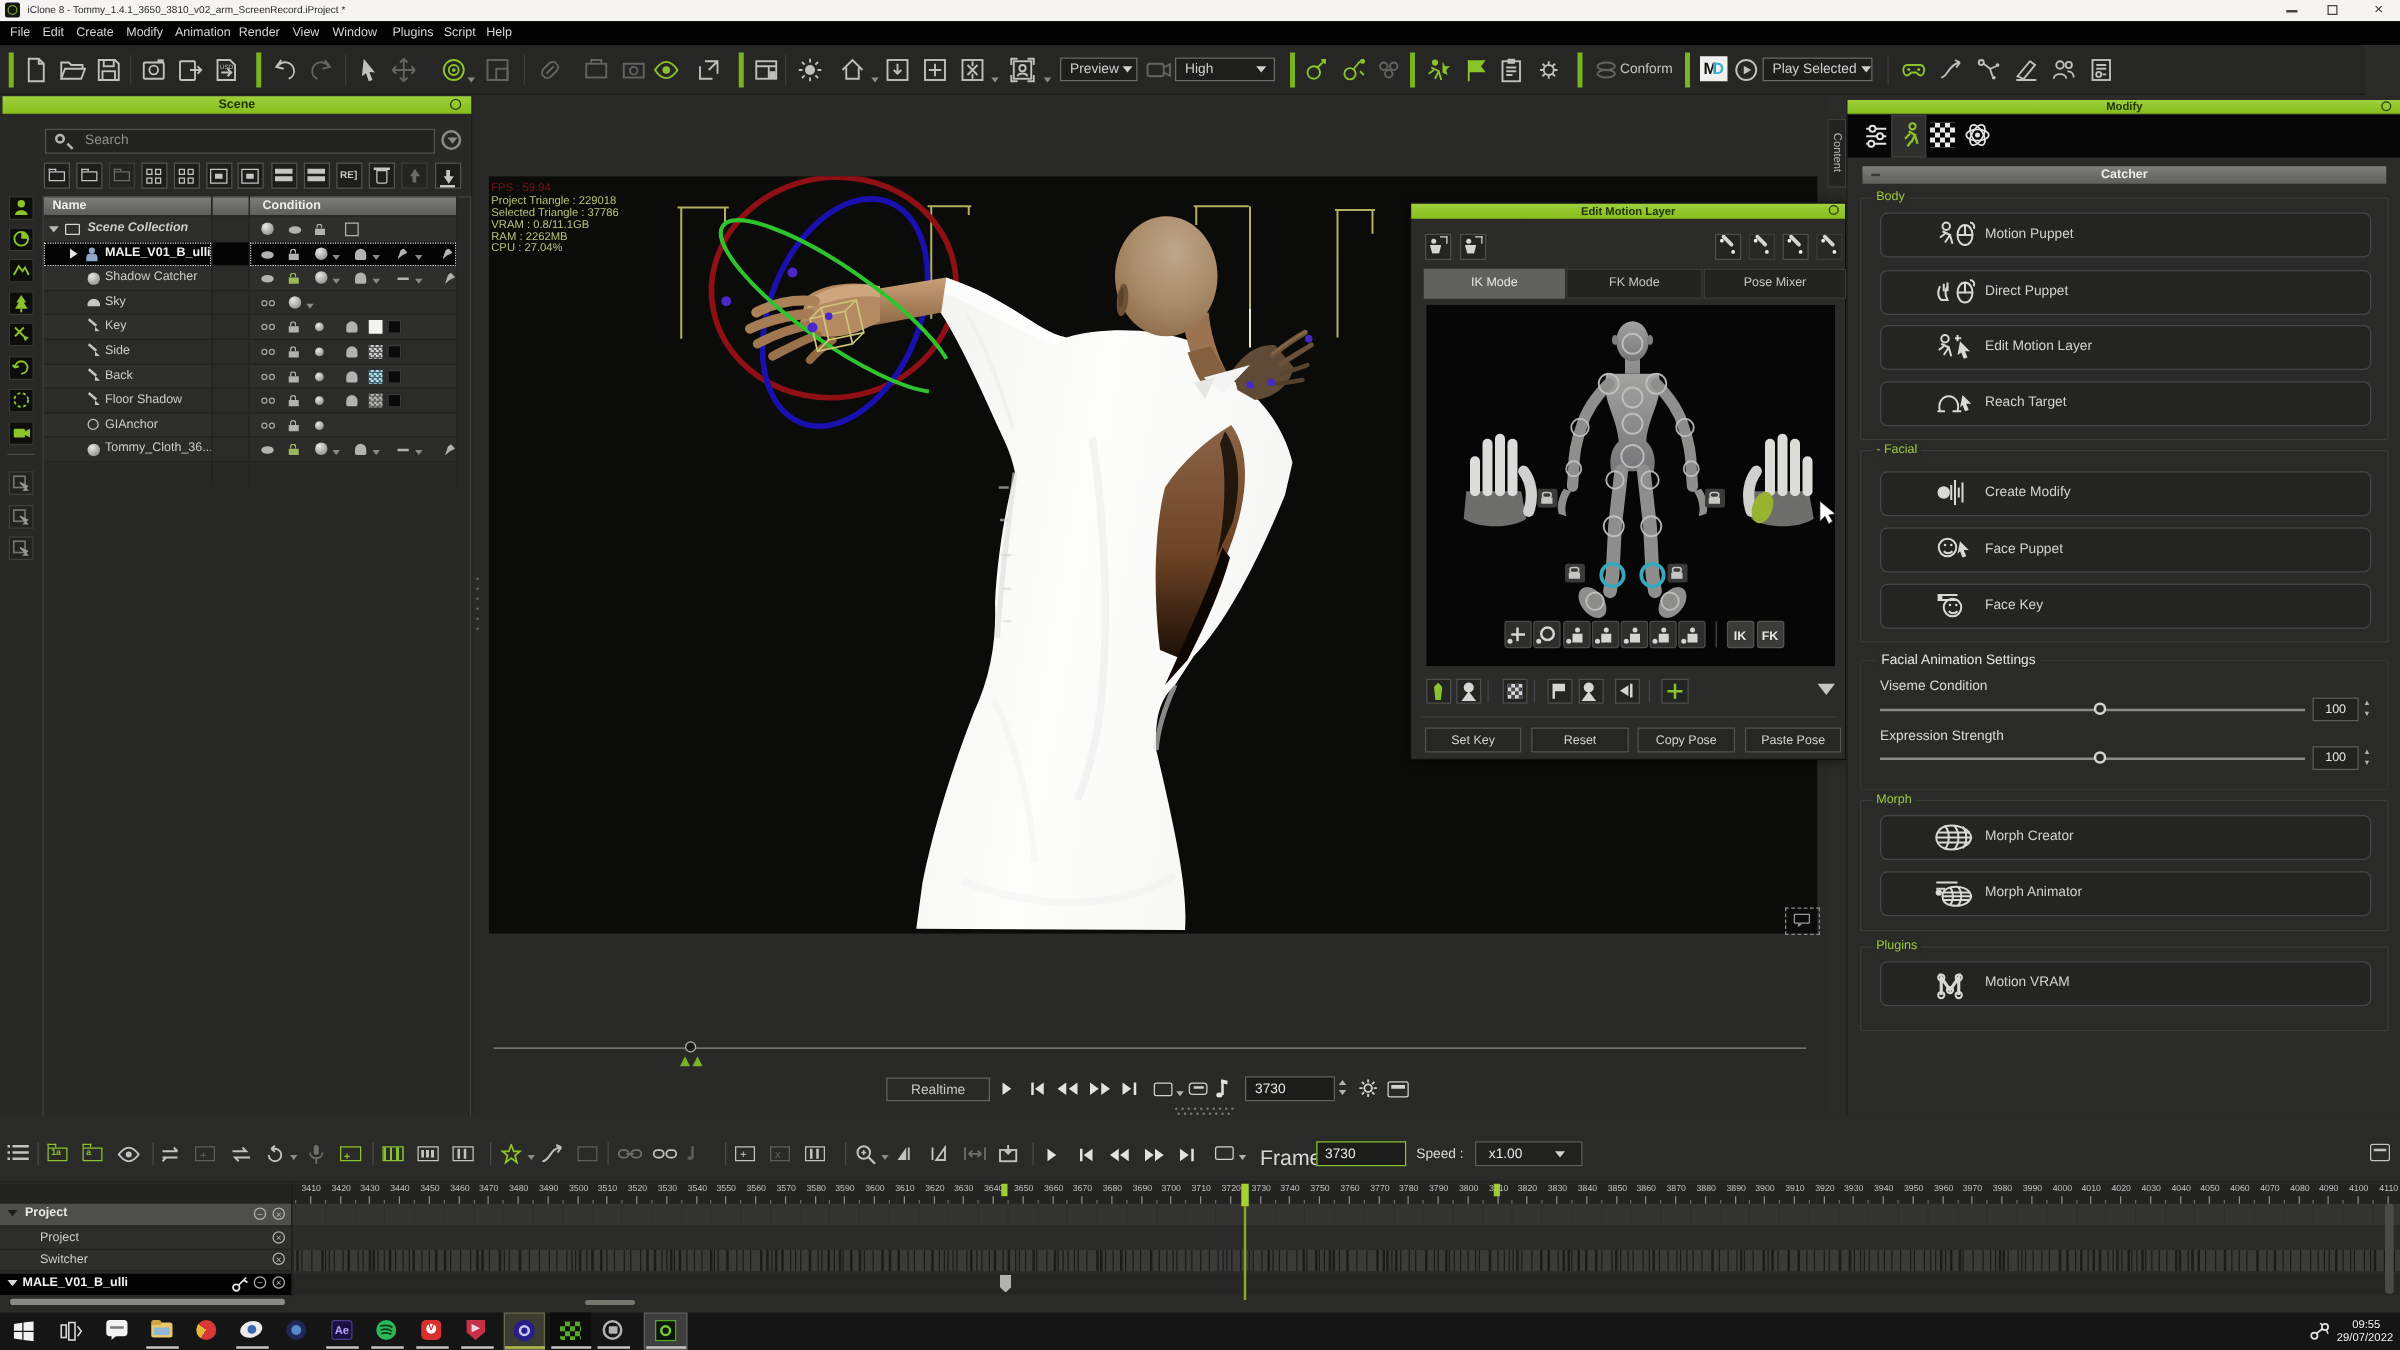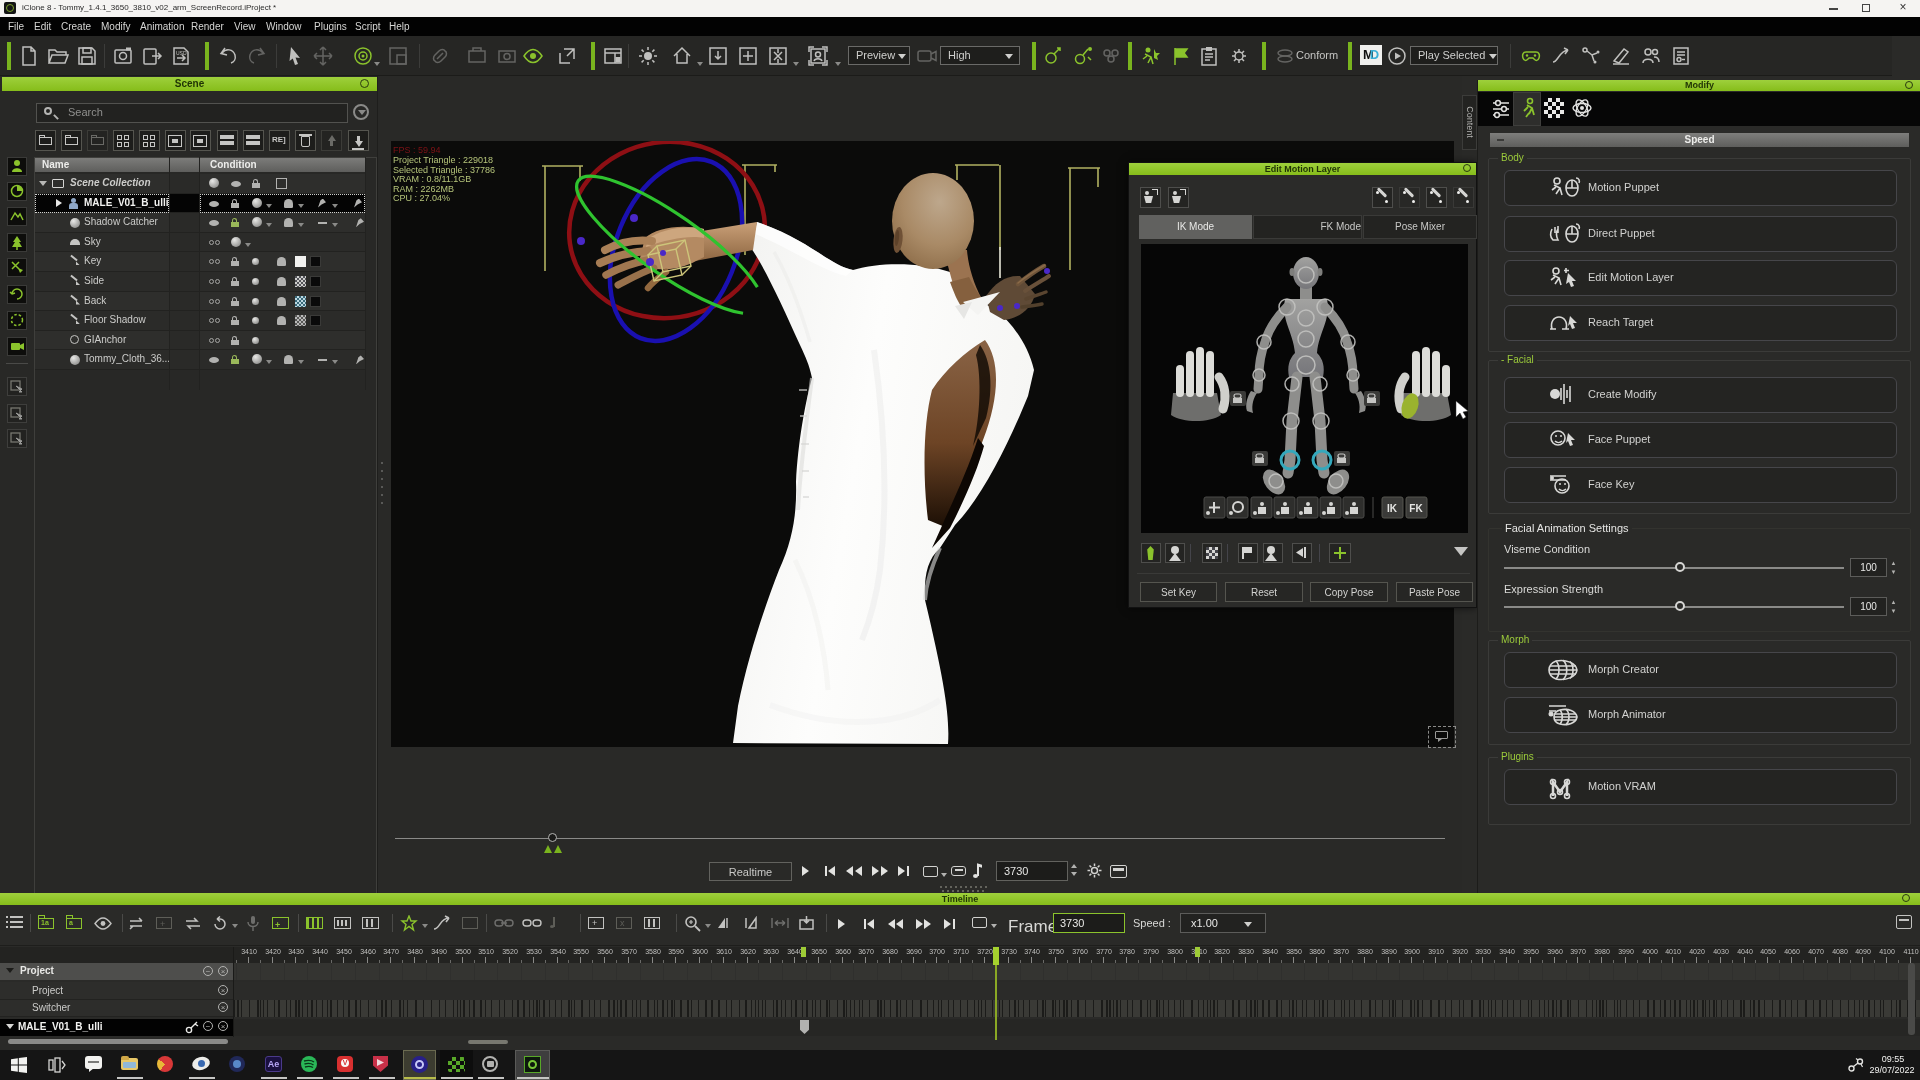--- a/index.html
+++ b/index.html
@@ -665,21 +665,21 @@
       <div class="abs" style="left:283px;top:37px;width:3px;height:3px;border-radius:50%;background:#efefed"></div>
       <div class="abs" style="left:297px;top:24px;width:21px;height:21px;border:1px solid #4e4e4c;background:#242422;"></div>
       <div class="abs" style="left:301px;top:28px;width:12px;height:3px;background:#d5d5d3;border-radius:2px;transform:rotate(45deg)"></div>
       <div class="abs" style="left:301px;top:28px;width:3px;height:3px;border-radius:50%;background:#efefed"></div>
       <div class="abs" style="left:310px;top:37px;width:3px;height:3px;border-radius:50%;background:#efefed"></div>
       <div class="abs" style="left:324px;top:24px;width:21px;height:21px;border:1px solid #4e4e4c;background:#242422;opacity:.4;"></div>
       <div class="abs" style="left:328px;top:28px;width:12px;height:3px;background:#d5d5d3;border-radius:2px;transform:rotate(45deg)"></div>
       <div class="abs" style="left:328px;top:28px;width:3px;height:3px;border-radius:50%;background:#efefed"></div>
       <div class="abs" style="left:337px;top:37px;width:3px;height:3px;border-radius:50%;background:#efefed"></div>
       <div class="abs" style="left:10px;top:52px;width:113px;height:24px;background:#61615f;color:#e8e8e6;font-size:10px;text-align:center;line-height:24px">IK Mode</div>
-      <div class="abs" style="left:124px;top:52px;width:109px;height:24px;background:#232321;border:1px solid #3a3a38;color:#c8c8c6;font-size:10px;text-align:right;line-height:22px">FK Mode</div>
+      <div class="abs" style="left:124px;top:52px;width:109px;height:24px;background:#232321;border:1px solid #3a3a38;color:#c8c8c6;font-size:10px;text-align:center;line-height:22px">FK Mode</div>
       <div class="abs" style="left:234px;top:52px;width:114px;height:24px;background:#232321;border:1px solid #3a3a38;color:#c8c8c6;font-size:10px;text-align:center;line-height:22px">Pose Mixer</div>
       <svg class="abs" style="left:12px;top:81px" width="327" height="289" viewBox="1140 243 327 289">
         <defs>
           <linearGradient id="bodg" x1="0" y1="0" x2="0" y2="1">
             <stop offset="0" stop-color="#a2a2a0"></stop>
             <stop offset="1" stop-color="#76767a"></stop>
           </linearGradient>
         </defs>
         <rect x="1140" y="243" width="327" height="289" fill="#060606"></rect>
         <path d="M1284,298 L1326,298 C1330,320 1318,330 1316,352 C1322,358 1324,366 1322,376 L1288,376 C1286,366 1288,358 1294,352 C1292,330 1280,320 1284,298 Z" fill="url(#bodg)"></path>
@@ -814,21 +814,21 @@
         <circle cx="12" cy="4" r="2.5" stroke="#8bc32c" fill="none" stroke-width="1.6"></circle>
         <path d="M9,8 L14,11 L11,17 M14,11 L16,18 M6,14 L10,10 M8,20 L11,16" stroke="#8bc32c" fill="none" stroke-width="1.8"></path>
       </svg>
       <div class="abs" style="left:66px;top:18px;width:20px;height:20px;background:repeating-conic-gradient(#e8e8e6 0 25%,#060606 0 50%) 0 0/8px 8px"></div>
       <svg class="abs" style="left:93px;top:17px" width="22" height="22" viewBox="0 0 22 22">
         <circle cx="11" cy="11" r="2" fill="#e2e2e0"></circle>
         <ellipse cx="11" cy="11" rx="9" ry="4.5" fill="none" stroke="#e2e2e0" stroke-width="1.4"></ellipse>
         <ellipse cx="11" cy="11" rx="9" ry="4.5" fill="none" stroke="#e2e2e0" stroke-width="1.4" transform="rotate(60 11 11)"></ellipse>
         <ellipse cx="11" cy="11" rx="9" ry="4.5" fill="none" stroke="#e2e2e0" stroke-width="1.4" transform="rotate(120 11 11)"></ellipse>
       </svg>
-      <div class="ghdr abs" style="left:12px;top:53px;width:419px;height:14px;line-height:14px">Speed</div>
+      <div class="ghdr abs" style="left:12px;top:53px;width:419px;height:14px;line-height:14px">Catcher</div>
       <div class="abs" style="left:19px;top:59px;width:7px;height:2px;background:#3a3a38"></div>
       <div class="group abs" style="left:10px;top:78px;width:423px;height:194px"></div>
       <div class="glabel abs" style="left:20px;top:72px">Body</div>
       <div class="mbtn abs" style="left:26px;top:90px"></div>
       <svg class="abs" style="left:68px;top:95px" width="36" height="26" viewBox="0 0 36 26">
         <circle cx="11" cy="6" r="3" stroke="#d8d8d6" fill="none" stroke-width="1.6"></circle>
         <path d="M8,10 L14,13 L10,19 M14,13 L16,20 M6,15 L10,12" stroke="#d8d8d6" fill="none" stroke-width="1.6"></path>
         <ellipse cx="26" cy="13" rx="6" ry="8" stroke="#d8d8d6" fill="none" stroke-width="1.6"></ellipse>
         <path d="M26,5 V13 M20,13 H32 M30,3 C33,3 34,6 33,8" stroke="#d8d8d6" fill="none" stroke-width="1.6"></path>
       </svg>
@@ -919,21 +919,20 @@
         <path d="M7,22 V8 L14,18 L21,8 V22" stroke="#d8d8d6" fill="none" stroke-width="2.5"></path>
         <circle cx="7" cy="8" r="2.5" stroke="#d8d8d6" fill="none" stroke-width="1.6"></circle>
         <circle cx="7" cy="22" r="2.5" stroke="#d8d8d6" fill="none" stroke-width="1.6"></circle>
         <circle cx="21" cy="8" r="2.5" stroke="#d8d8d6" fill="none" stroke-width="1.6"></circle>
         <circle cx="21" cy="22" r="2.5" stroke="#d8d8d6" fill="none" stroke-width="1.6"></circle>
         <circle cx="14" cy="18" r="2.5" stroke="#d8d8d6" fill="none" stroke-width="1.6"></circle>
       </svg>
       <div class="abs" style="left:110px;top:700px;color:#d2d2d0;font-size:11px">Motion VRAM</div>
     </div>
 <div id="timeline" class="abs" style="left:0;top:893px;width:1920px;height:157px;background:#2a2a28">
-      <div class="greenhdr abs" style="left:0;top:0;width:1920px;height:12px;line-height:12px;font-size:9px">Timeline<span style="position:absolute;right:10px;top:1px;width:8px;height:8px;border:1px solid #2a3a10;border-radius:50%;display:block"></span></div>
       <div class="abs" style="left:0;top:13px;width:1920px;height:40px;background:#2a2a28;border-bottom:1px solid #1e1e1c"></div>
       <div class="abs" style="left:10px;top:23px;width:13px;height:2px;background:#c2c2c0"></div>
       <div class="abs" style="left:6px;top:23px;width:2px;height:2px;background:#c2c2c0"></div>
       <div class="abs" style="left:10px;top:28px;width:13px;height:2px;background:#c2c2c0"></div>
       <div class="abs" style="left:6px;top:28px;width:2px;height:2px;background:#c2c2c0"></div>
       <div class="abs" style="left:10px;top:33px;width:13px;height:2px;background:#c2c2c0"></div>
       <div class="abs" style="left:6px;top:33px;width:2px;height:2px;background:#c2c2c0"></div>
       <div class="abs" style="left:30px;top:21px;width:1px;height:18px;background:#4a4a48"></div>
       <div class="abs" style="left:38px;top:25px;width:16px;height:11px;border:1.5px solid #8bc32c"></div>
       <div class="abs" style="left:38px;top:22px;width:7px;height:3px;border:1.5px solid #8bc32c;border-bottom:none"></div>

